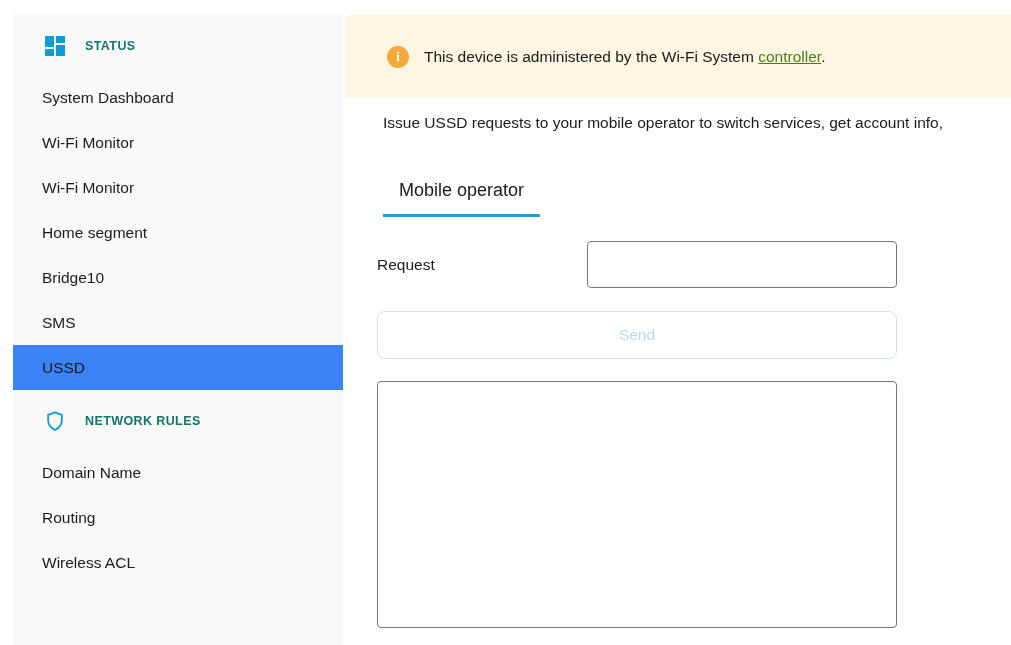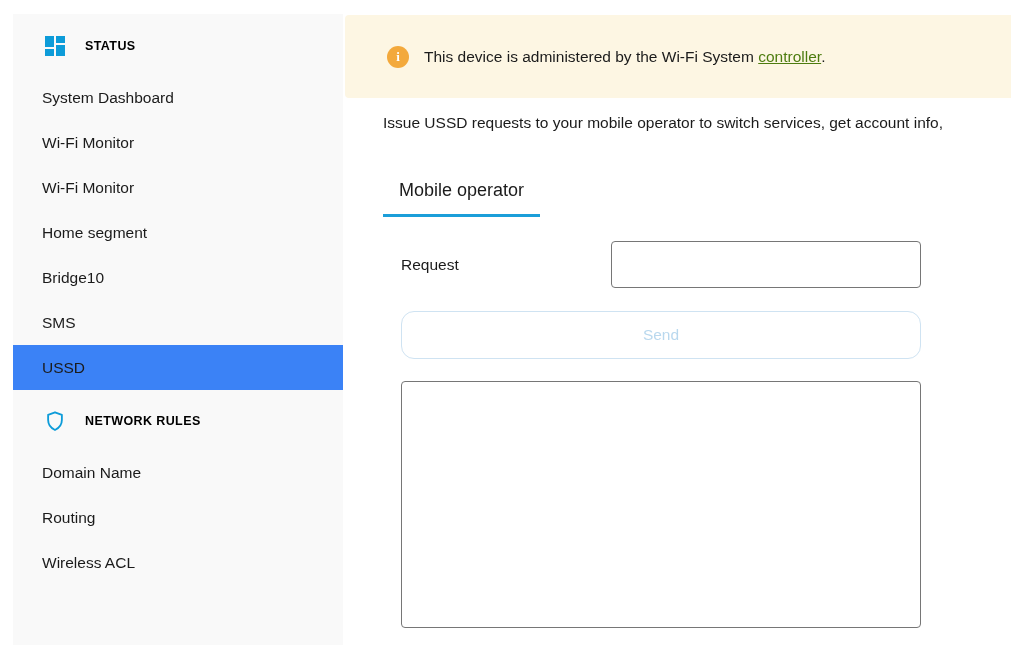--- a/index.html
+++ b/index.html
@@ -15,21 +15,21 @@
     background:#f9f9f9; padding-top:1px; box-sizing:border-box;
   }
   .nav-section {
     height:45px; margin:8px 0 7px; display:flex; align-items:center;
     padding-left:31px; gap:19px;
   }
   .nav-section .sec-icon {
     width:22px; height:22px; display:flex; align-items:center; justify-content:center;
   }
   .nav-section-label {
-    color:#000000; font-weight:bold; font-size:12.5px; letter-spacing:0.4px;
+    color:#0f766e; font-weight:bold; font-size:12.5px; letter-spacing:0.4px;
   }
   .nav-item {
     height:45px; display:flex; align-items:center; padding-left:29px;
     font-size:15.5px; cursor:pointer;
   }
   .nav-item.selected { background:#3b82f6; }
 
   .dash-icon { display:flex; gap:2px; }
   .dash-col { display:flex; flex-direction:column; gap:2px; }
   .dash-col span { width:9px; background:#0d9cd9; display:block; }
@@ -55,31 +55,31 @@
   .description {
     margin:16px 0 0 38px; font-size:15.5px; white-space:nowrap;
   }
 
   .tabs { margin:42px 0 0 38px; }
   .tab {
     display:inline-block; padding:6px 16px 13px; font-size:18px;
     border-bottom:3px solid #1b9ed9; cursor:pointer;
   }
 
-  .form { margin-left:56px; width:520px; }
+  .form { margin-left:32px; width:520px; }
   .row-request { margin-top:24px; display:flex; align-items:center; }
   .row-request label { width:210px; font-size:15.5px; }
   .text-input {
     flex:1; height:47px; border:1px solid #767676; border-radius:4px;
     box-sizing:border-box; font-size:15.5px; padding:0 12px; outline:none; background:#fff;
     font-family:"Liberation Sans", sans-serif;
   }
   .send-btn {
     margin-top:23px; width:520px; height:48px; background:#ffffff;
-    border:1px solid #cfe3f2; border-radius:13px; color:#b9d8ee; font-size:15.5px;
+    border:1px solid #cfe3f2; border-radius:8px; color:#b9d8ee; font-size:15.5px;
     font-family:"Liberation Sans", sans-serif; cursor:default;
   }
   .response {
     display:block; margin-top:22px; width:520px; height:247px;
     border:1px solid #767676; border-radius:4px; resize:none; box-sizing:border-box;
     font-size:15.5px; padding:10px 12px; outline:none; background:#fff;
     font-family:"Liberation Sans", sans-serif;
   }
 </style>
 </head>

